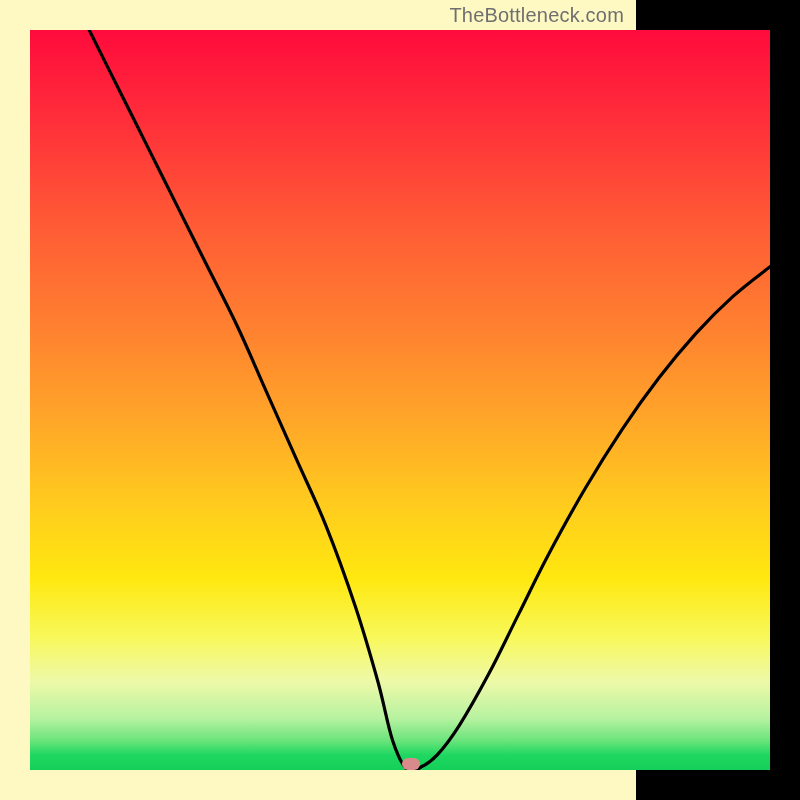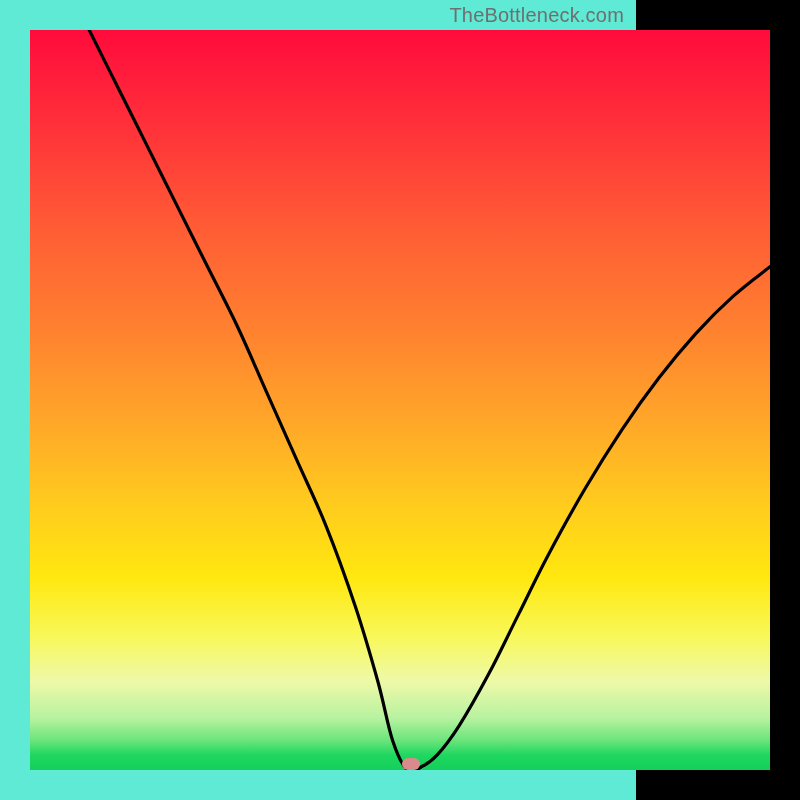--- a/index.html
+++ b/index.html
@@ -8,21 +8,21 @@
     width: 800px;
     height: 800px;
     background: #000;
     overflow: hidden;
     font-family: Arial, Helvetica, sans-serif;
   }
   .frame {
     position: relative;
     width: 636px;
     height: 800px;
-    background: #5eead4;
+    background: #fef9c3;
   }
   .plot-area {
     position: absolute;
     left: 30px;
     top: 30px;
     width: 740px;
     height: 740px;
     overflow: hidden;
   }
   .gradient-bg {

